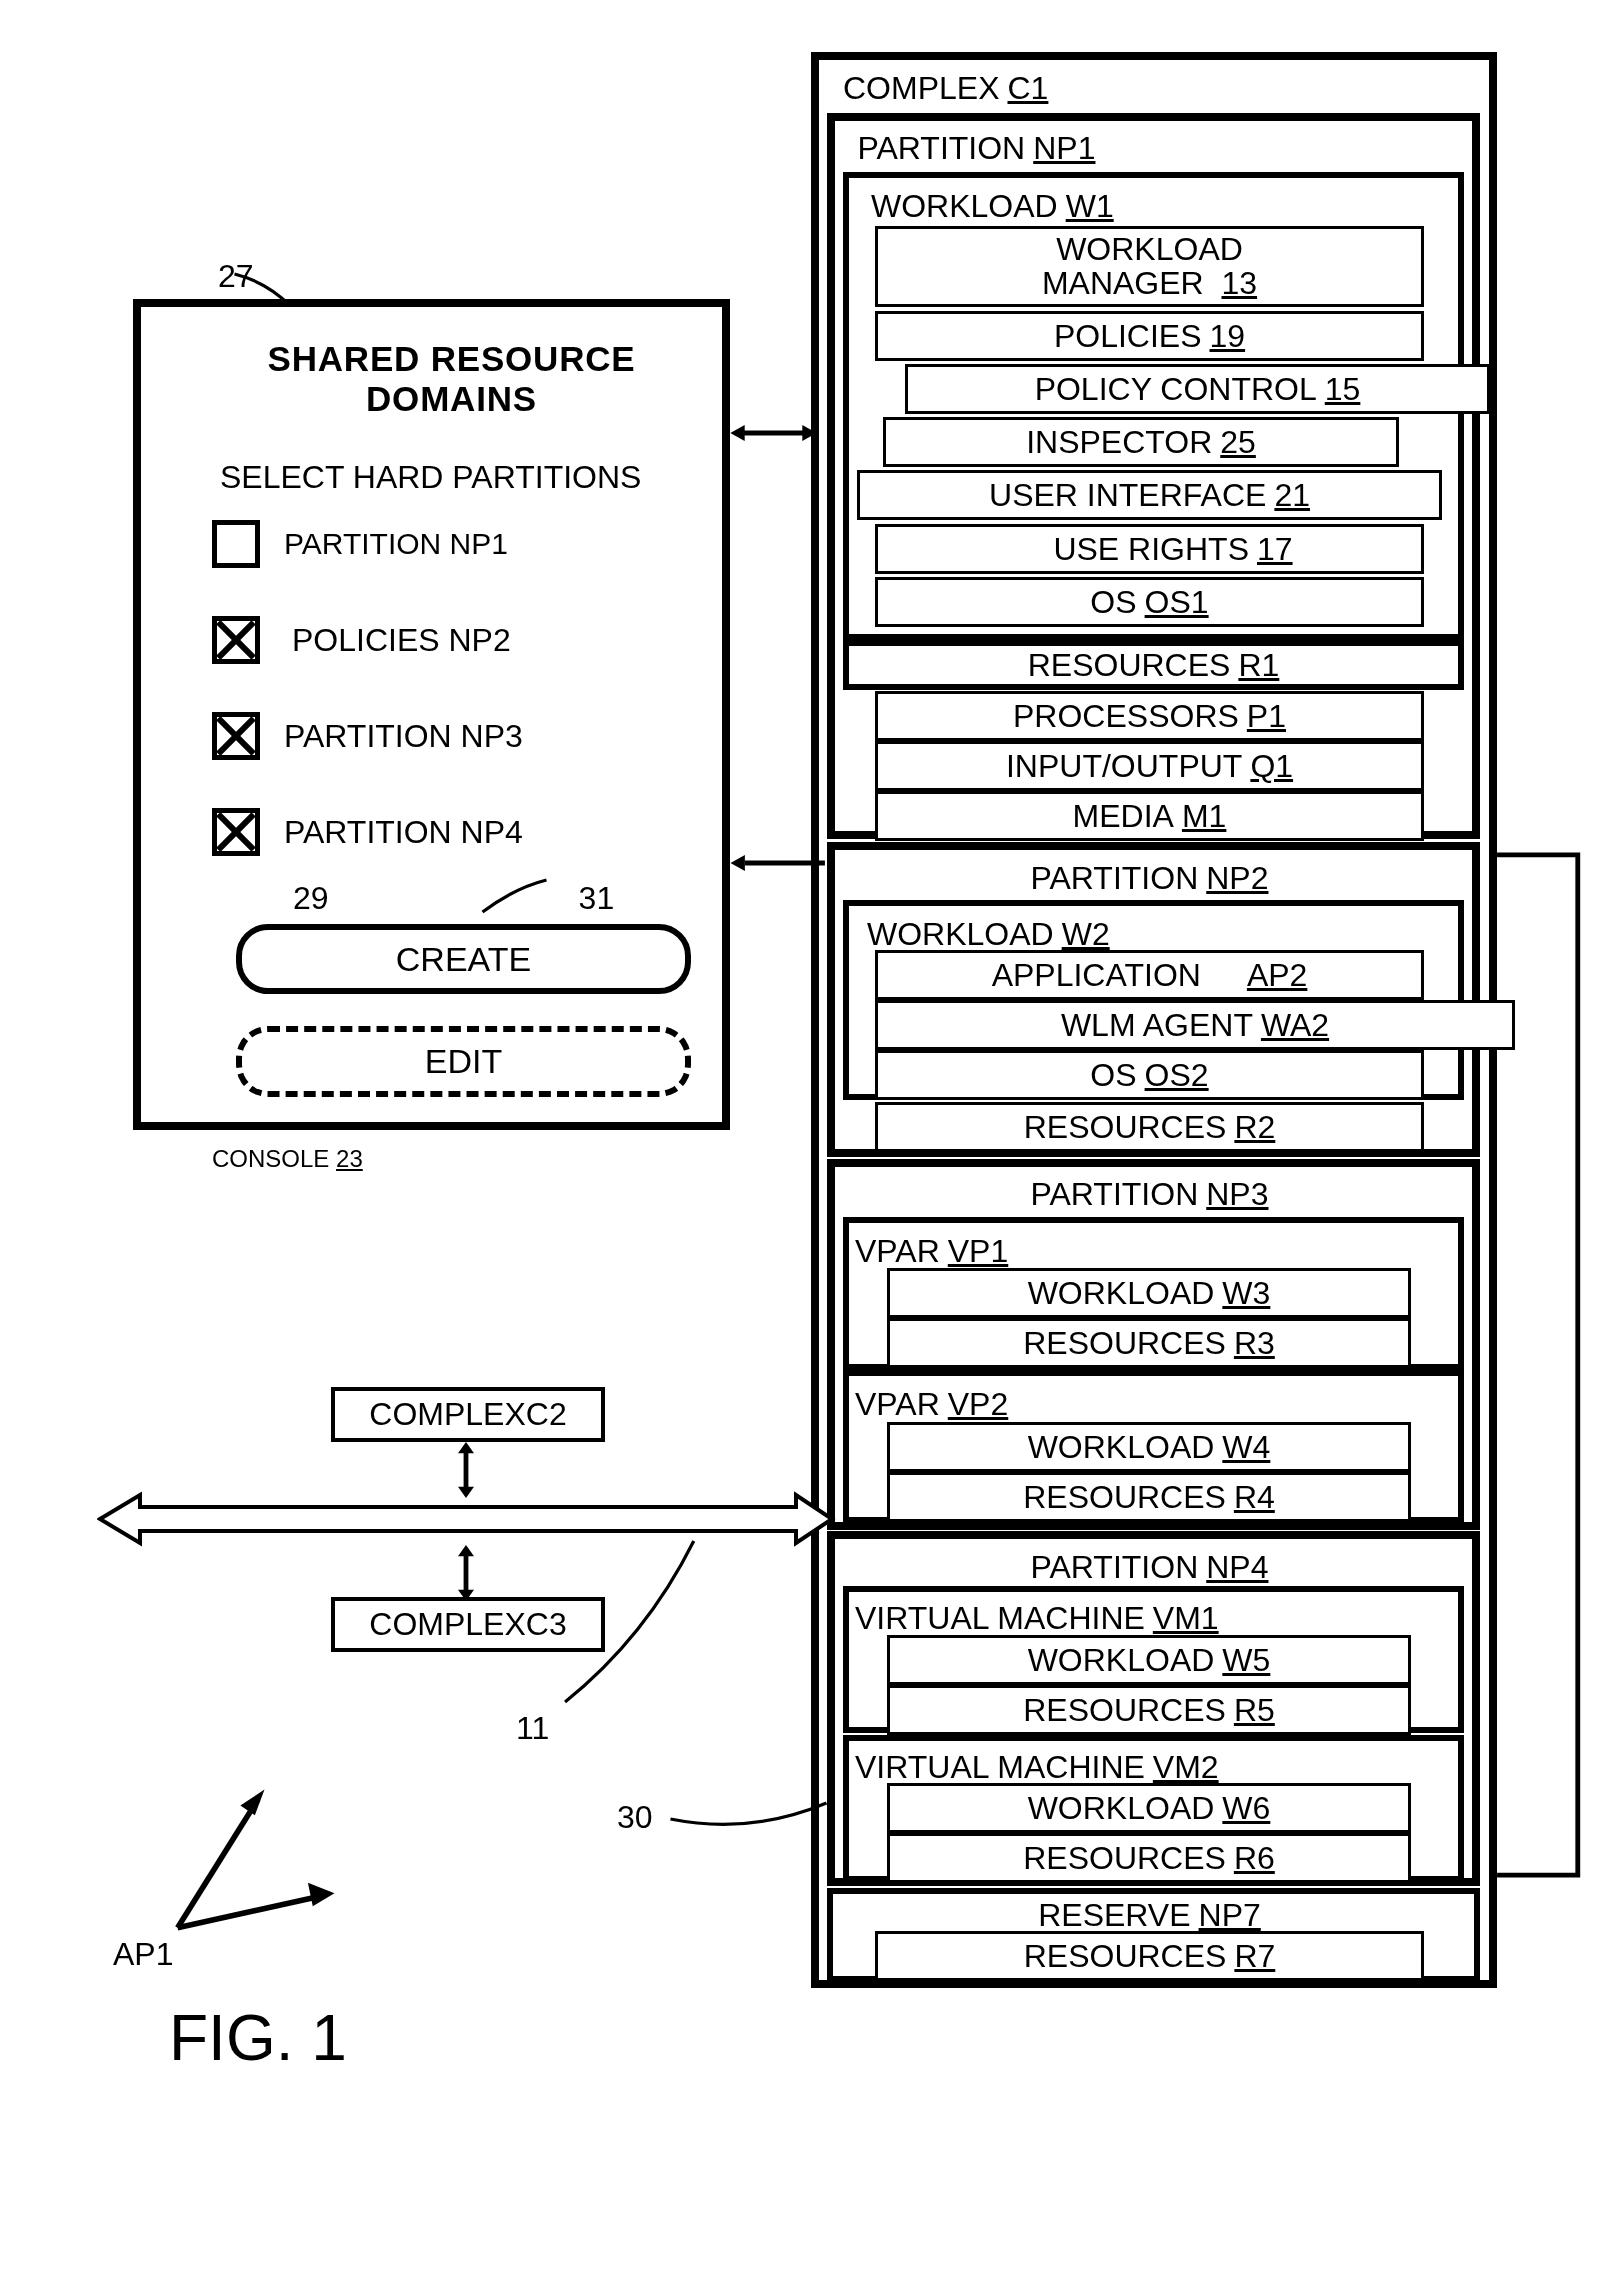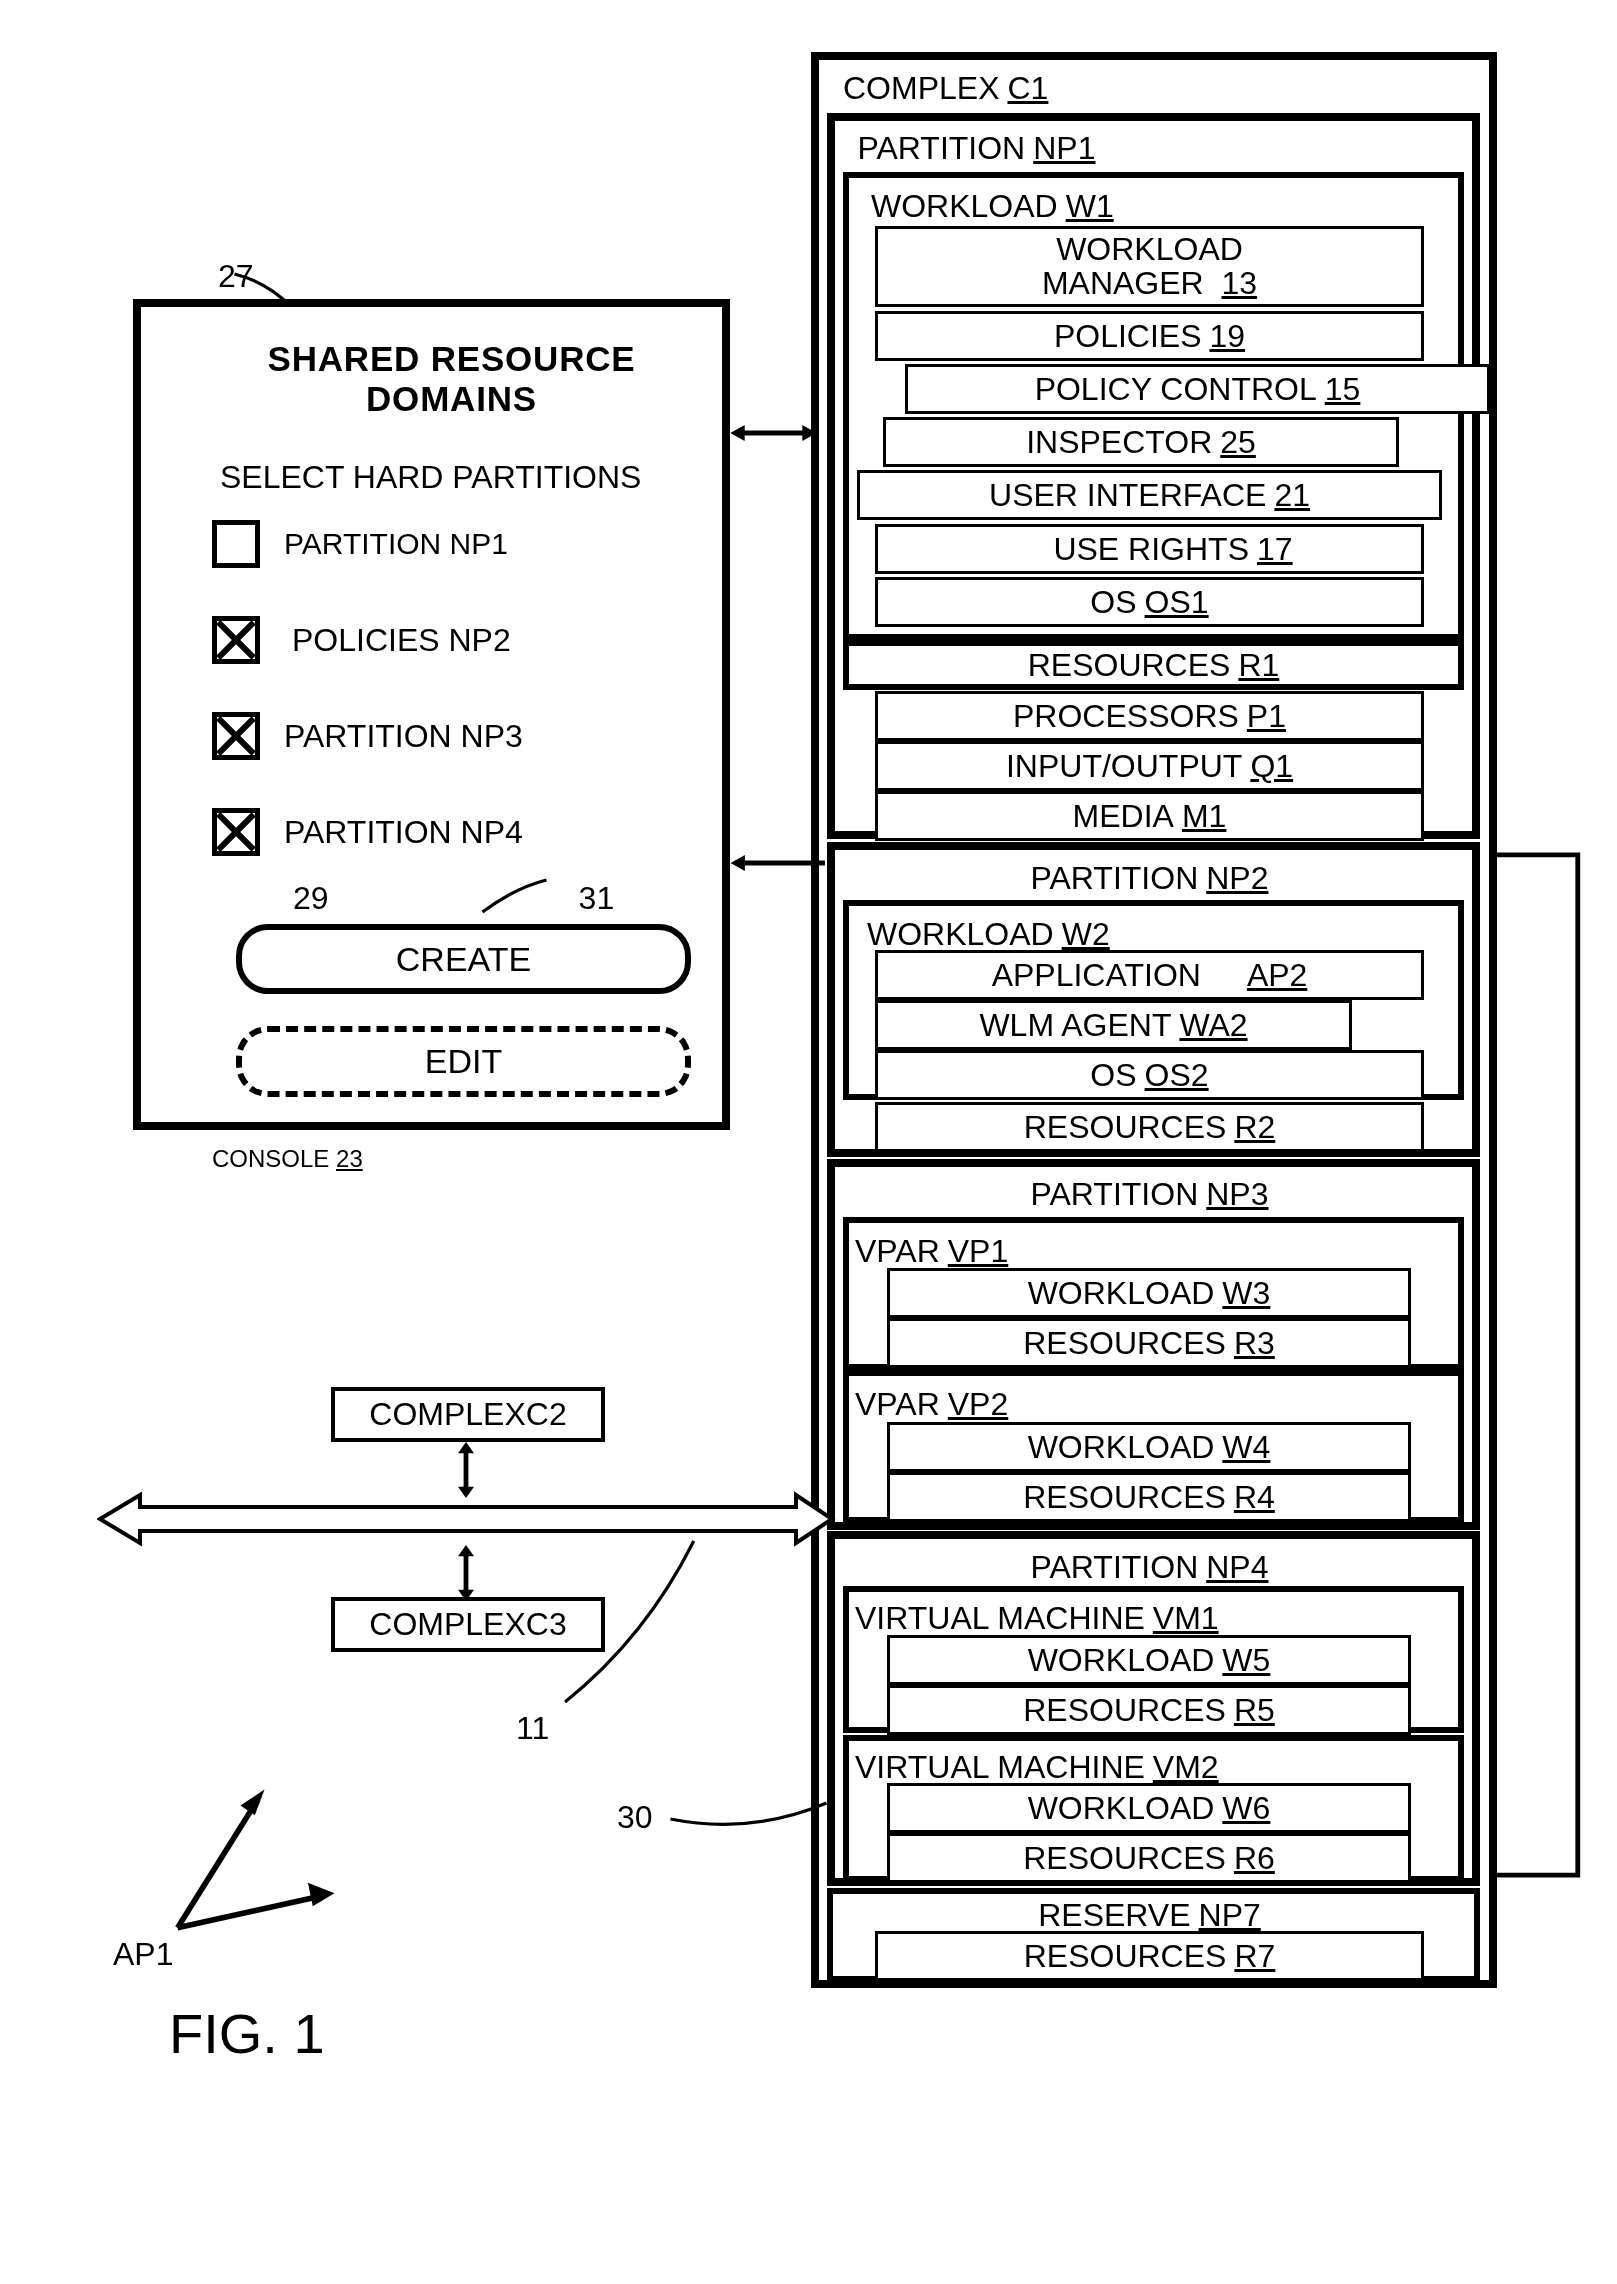--- a/index.html
+++ b/index.html
@@ -192,21 +192,21 @@
 </div>
 <div class="abs heavy-box" style="left:843px; top:900px; width:621px; height:200px; border-width:6.5px;"></div>
 <div class="abs row" style="left:859px; top:909px; width:403px; border:none; justify-content:flex-start; padding-left:8px;">
   <span>WORKLOAD</span>
     <span class="u">W2</span>
 </div>
 <div class="abs row" style="left:875px; top:950px; width:549px;gap:38px;">
   <span>APPLICATION</span>
     <span class="u">AP2</span>
 </div>
-<div class="abs row" style="left:875px; top:1000px; width:477px;">
+<div class="abs row" style="left:875px; top:1000px; width:640px;">
   <span>WLM AGENT</span>
     <span class="u">WA2</span>
 </div>
 <div class="abs row" style="left:875px; top:1050px; width:549px;">
   <span>OS</span>
     <span class="u">OS2</span>
 </div>
 <div class="abs row" style="left:875px; top:1102px; width:549px;">
   <span>RESOURCES</span>
     <span class="u">R2</span>
@@ -336,14 +336,14 @@
 </svg>
 
 <svg class="abs" style="left:145px; top:1775px;" width="210" height="177" viewBox="0 0 260 220">
   <line x1="40" y1="190" x2="140" y2="30" stroke="#000" stroke-width="7"></line>
   <polygon points="148,18 118,38 136,50" fill="#000"></polygon>
   <line x1="40" y1="190" x2="220" y2="150" stroke="#000" stroke-width="7"></line>
   <polygon points="235,147 202,134 208,163" fill="#000"></polygon>
 </svg>
 <div class="abs lbl" style="left:113px; top:1936px;">AP1</div>
 
-<div class="abs" style="left:169px; top:2001px; font-size:56px;">FIG. 1</div>
+<div class="abs" style="left:169px; top:2001px; font-size:64px;">FIG. 1</div>
 
 
 </body></html>

